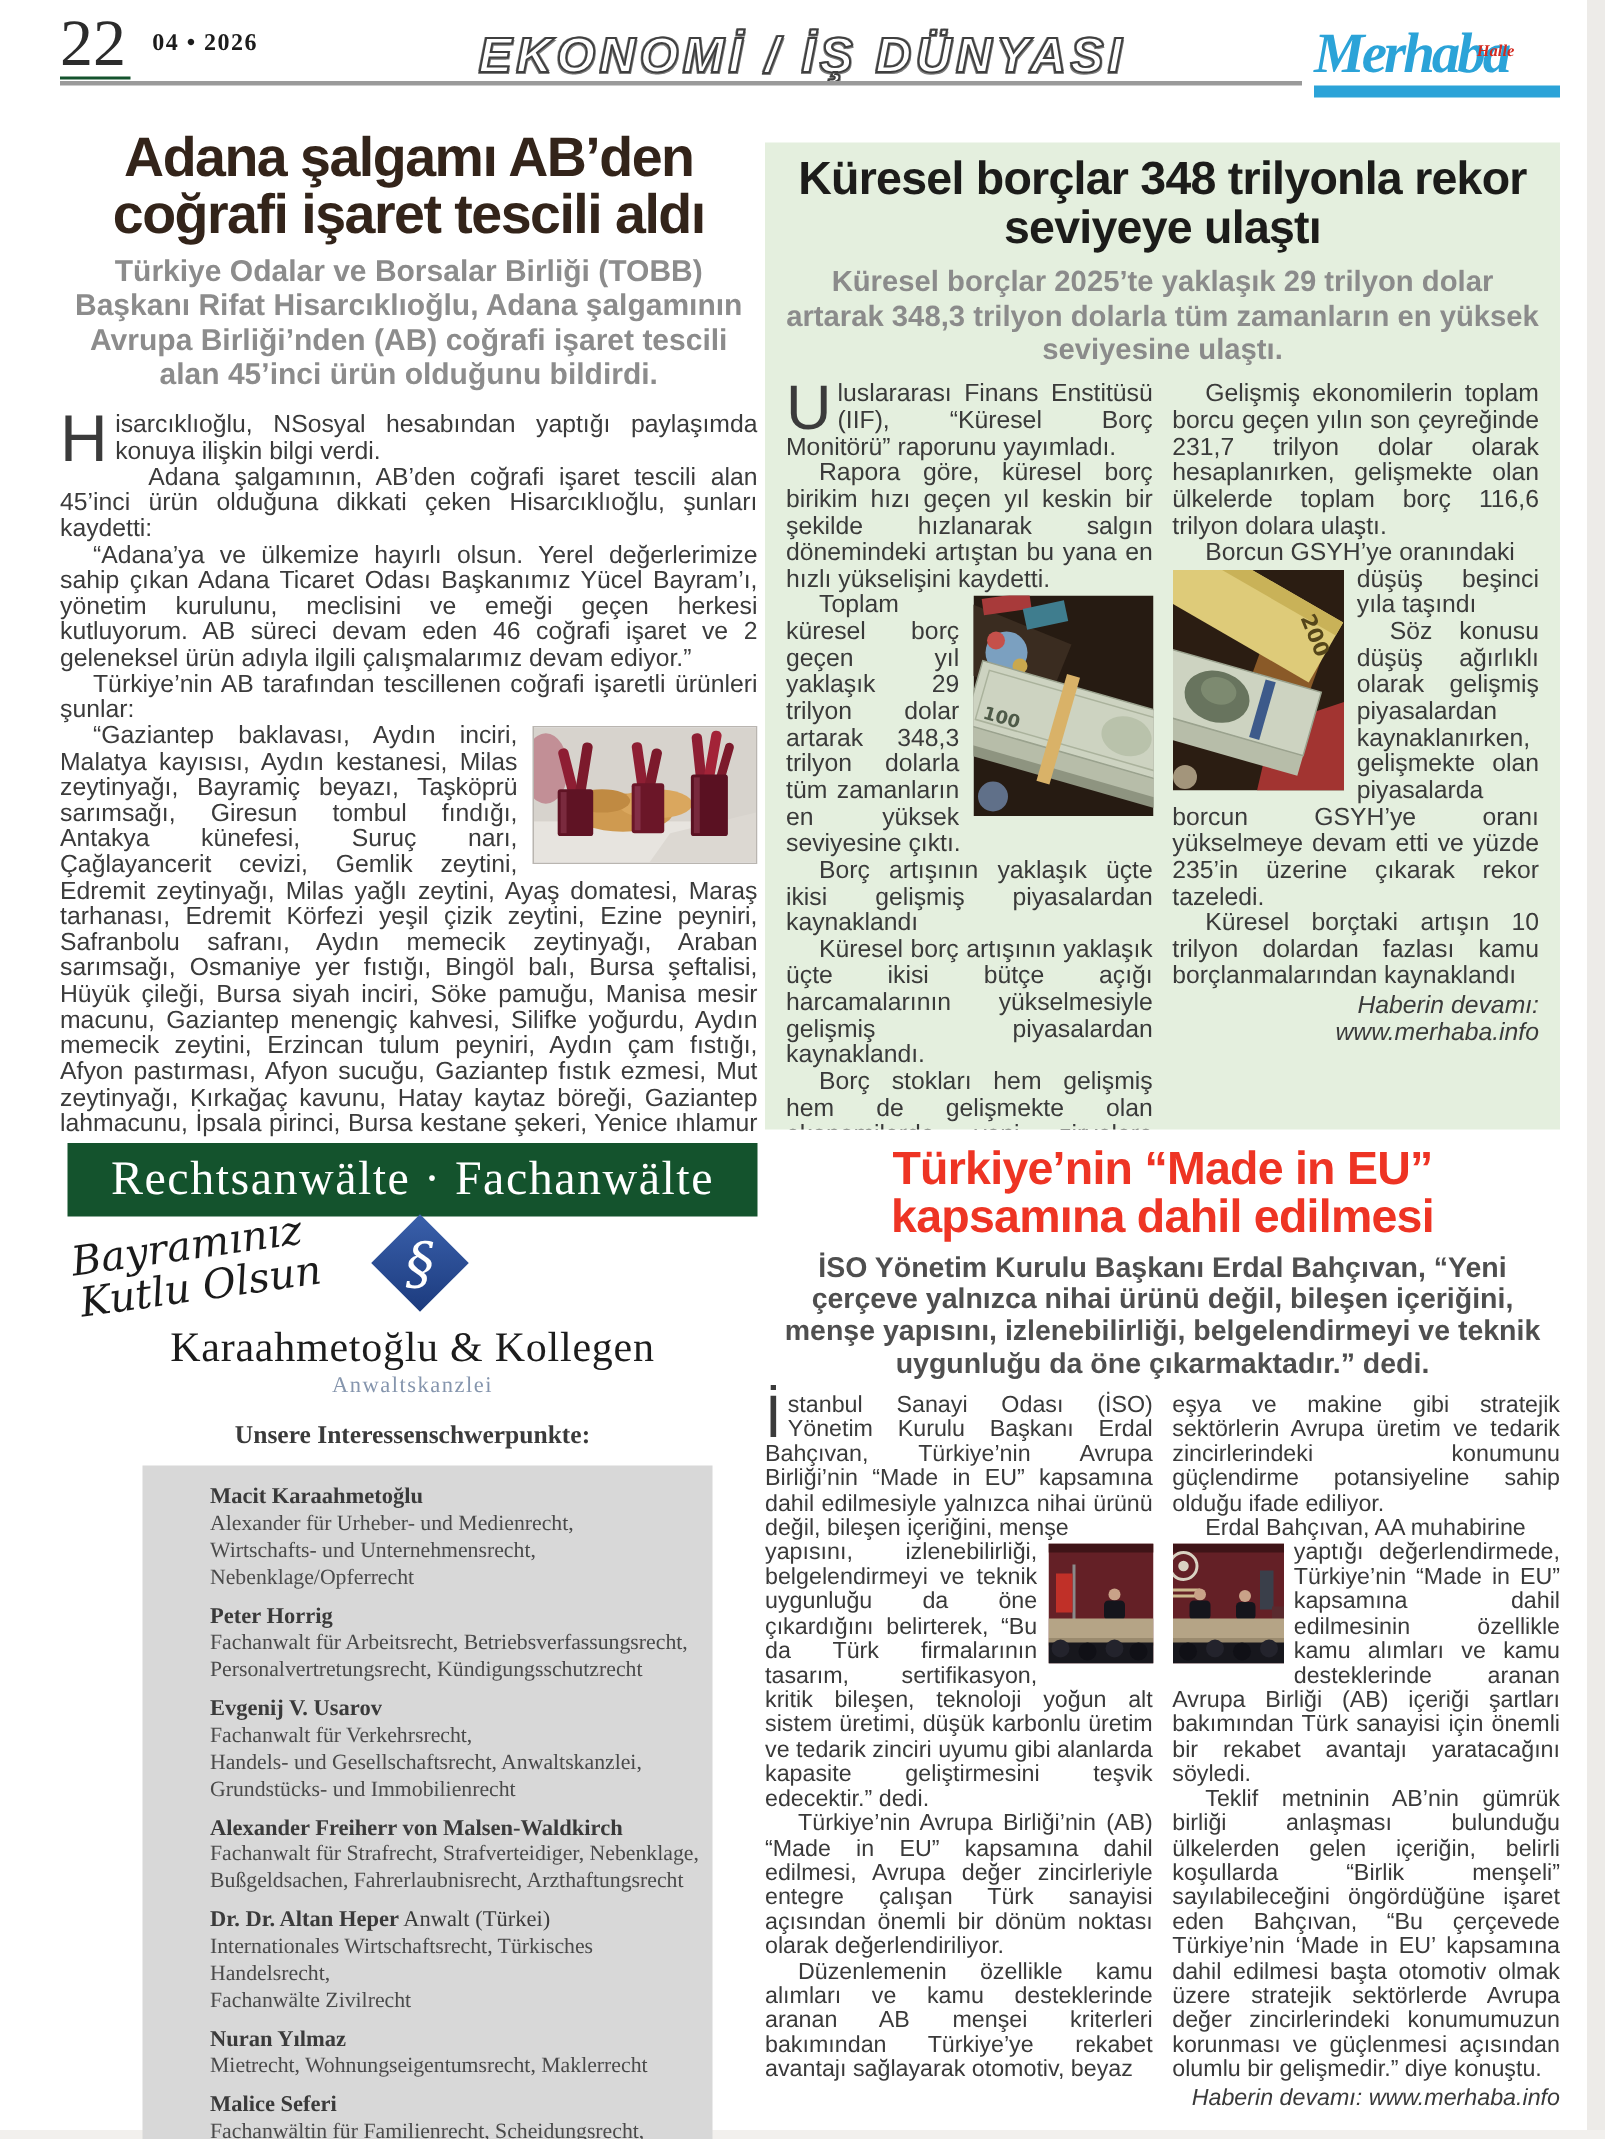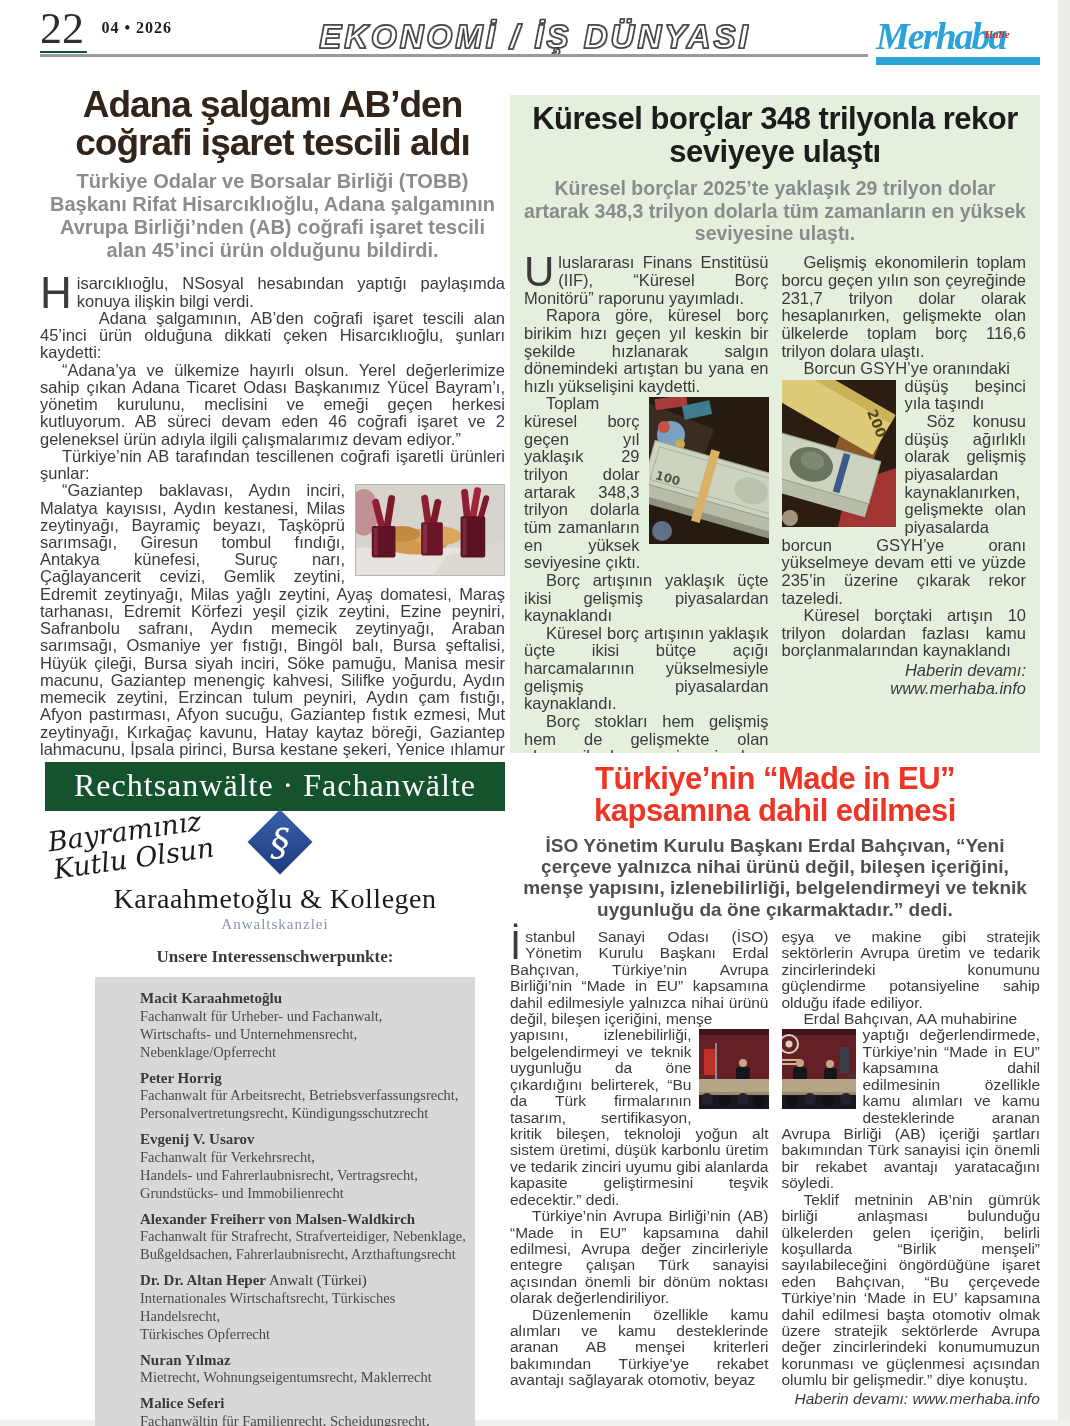--- a/index.html
+++ b/index.html
@@ -255,36 +255,36 @@
     <div class="greet"><span>Bayramınız</span><span class="g2">Kutlu Olsun</span></div>
     <div class="dlogo">
         <span>§</span>
       </div>
   </div>
   <div class="firm-name">Karaahmetoğlu &amp; Kollegen</div>
   <div class="firm-sub">Anwaltskanzlei</div>
   <div class="focus-title">Unsere Interessenschwerpunkte:</div>
   <div class="lawyer-box">
     <div class="lname"><span>Macit Karaahmetoğlu</span><span class="lsuffix"></span></div>
-    <div class="lline">Fachanwalt für Urheber- und Fachanwalt,</div>
+    <div class="lline">Alexander für Urheber- und Medienrecht,</div>
     <div class="lline">Wirtschafts- und Unternehmensrecht,</div>
     <div class="lline">Nebenklage/Opferrecht</div>
     <div class="lname"><span>Peter Horrig</span><span class="lsuffix"></span></div>
     <div class="lline">Fachanwalt für Arbeitsrecht, Betriebsverfassungsrecht,</div>
     <div class="lline">Personalvertretungsrecht, Kündigungsschutzrecht</div>
     <div class="lname"><span>Evgenij V. Usarov</span><span class="lsuffix"></span></div>
     <div class="lline">Fachanwalt für Verkehrsrecht,</div>
-    <div class="lline">Handels- und Fahrerlaubnisrecht, Vertragsrecht,</div>
+    <div class="lline">Handels- und Gesellschaftsrecht, Anwaltskanzlei,</div>
     <div class="lline">Grundstücks- und Immobilienrecht</div>
     <div class="lname"><span>Alexander Freiherr von Malsen-Waldkirch</span><span class="lsuffix"></span></div>
     <div class="lline">Fachanwalt für Strafrecht, Strafverteidiger, Nebenklage,</div>
     <div class="lline">Bußgeldsachen, Fahrerlaubnisrecht, Arzthaftungsrecht</div>
     <div class="lname"><span>Dr. Dr. Altan Heper</span><span class="lsuffix"> Anwalt (Türkei)</span></div>
     <div class="lline">Internationales Wirtschaftsrecht, Türkisches Handelsrecht,</div>
-    <div class="lline">Türkisches Opferrecht</div>
+    <div class="lline">Fachanwälte Zivilrecht</div>
     <div class="lname"><span>Nuran Yılmaz</span><span class="lsuffix"></span></div>
     <div class="lline">Mietrecht, Wohnungseigentumsrecht, Maklerrecht</div>
     <div class="lname"><span>Malice Seferi</span><span class="lsuffix"></span></div>
     <div class="lline">Fachanwältin für Familienrecht, Scheidungsrecht,</div>
 
   </div>
 
 </div>
 
 </body></html>

